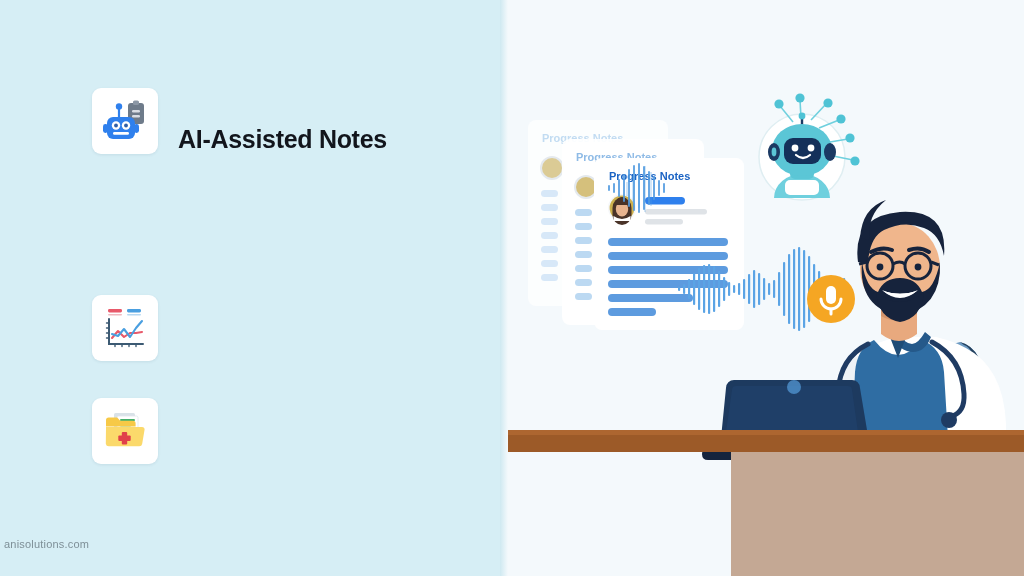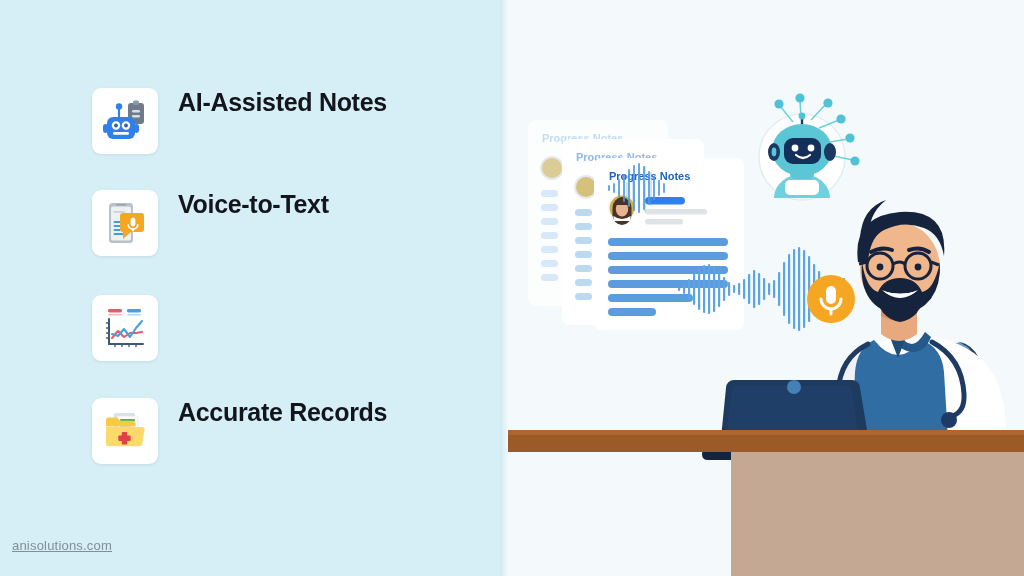--- a/index.html
+++ b/index.html
@@ -23,21 +23,21 @@
   #divider {
     position: absolute;
     left: 500px; top: 0;
     width: 8px; height: 576px;
     background: linear-gradient(to right, #cfe9f1, #f4f9fc);
   }
   .feature-row {
     position: absolute;
     left: 92px;
     display: flex;
-    align-items: flex-start;
+    align-items: flex-end;
     gap: 20px;
   }
   .icon-tile {
     width: 66px; height: 66px;
     background: #ffffff;
     border-radius: 9px;
     box-shadow: 0 1px 3px rgba(40,80,110,0.10);
     display: flex;
     align-items: center;
     justify-content: center;
@@ -46,25 +46,24 @@
   .icon-tile svg { display:block; }
   .feature-label {
     font-size: 25px;
     font-weight: bold;
     color: #12151c;
     letter-spacing: -0.3px;
     white-space: nowrap;
   }
   #watermark {
     position: absolute;
-    left: 12px; top: 538px;
-    font-size: 13px;
+    left: 4px; top: 538px;
+    font-size: 11px;
     color: #7e8f97;
     letter-spacing: 0.2px;
-    text-decoration: underline;
   }
   
   #illustration {
     position: absolute;
     left: 508px; top: 0;
     width: 516px; height: 508px;
   }
   .ill-svg { position:absolute; left:0; top:0; }
   .card-title-fg {
     font-family: "Liberation Sans", sans-serif;
@@ -107,43 +106,20 @@
           <circle cx="25" cy="28.5" r="4.2" fill="#ffffff"></circle>
           <circle cx="15" cy="28.5" r="1.9" fill="#2f5fa8"></circle>
           <circle cx="25" cy="28.5" r="1.9" fill="#2f5fa8"></circle>
 
           <rect x="12" y="35" width="16" height="2.8" rx="1.4" fill="#ffffff"></rect>
         </svg>
       </div>
       <div class="feature-label">AI-Assisted Notes</div>
     </div>
 
-    <div class="feature-row" style="top:190px;">
-      <div class="icon-tile">
-        <svg width="48" height="48" viewBox="0 0 48 48">
-
-          <rect x="8" y="4" width="24" height="40" rx="3.5" fill="#b9c2ca"></rect>
-          <rect x="10" y="7.5" width="20" height="34" rx="2" fill="#eef1f4"></rect>
-          <rect x="15" y="5" width="10" height="1.6" rx="0.8" fill="#98a2ac"></rect>
-
-          <rect x="12.5" y="12" width="12" height="1.8" rx="0.9" fill="#c9d1d8"></rect>
-          <rect x="12.5" y="22" width="9" height="2" rx="1" fill="#3aa0e0"></rect>
-          <rect x="12.5" y="26" width="12" height="2" rx="1" fill="#3aa0e0"></rect>
-          <rect x="12.5" y="30" width="7" height="2" rx="1" fill="#3aa0e0"></rect>
-          <rect x="12.5" y="34" width="11" height="2" rx="1" fill="#3aa0e0"></rect>
-
-          <path d="M22 14 h18 a3 3 0 0 1 3 3 v13 a3 3 0 0 1 -3 3 h-10 l-8 7 v-7 h-0 a3 3 0 0 1 -3 -3 v-13 a3 3 0 0 1 3 -3 z" fill="#f5a623"></path>
-
-          <rect x="29.6" y="18.5" width="4.8" height="9" rx="2.4" fill="#ffffff"></rect>
-          <path d="M27.2 25.2 a4.8 5 0 0 0 9.6 0" stroke="#ffffff" stroke-width="1.8" fill="none"></path>
-          <line x1="32" y1="29.6" x2="32" y2="32.2" stroke="#ffffff" stroke-width="1.8"></line>
-        </svg>
-      </div>
-      <div class="feature-label">Voice-to-Text</div>
-    </div>
 
     <div class="feature-row" style="top:295px;">
       <div class="icon-tile">
         <svg width="48" height="48" viewBox="0 0 48 48">
 
           <rect x="7" y="5" width="14" height="3.4" rx="1.4" fill="#e8596a"></rect>
           <rect x="7" y="10" width="14" height="1.6" rx="0.8" fill="#f0b9c0"></rect>
           <rect x="26" y="5" width="14" height="3.4" rx="1.4" fill="#4a9fe0"></rect>
           <rect x="26" y="10" width="14" height="1.6" rx="0.8" fill="#b6d8f2"></rect>
 
@@ -177,21 +153,20 @@
           <rect x="19" y="19.5" width="11" height="1.6" rx="0.8" fill="#7fd09a"></rect>
 
           <path d="M5 13 a2.6 2.6 0 0 1 2.6 -2.6 h8.6 l3 3.4 h12.8 a2.6 2.6 0 0 1 2.6 2.6 v3 H5 z" fill="#f7c947"></path>
 
           <path d="M5 20 h36 a2.6 2.6 0 0 1 2.6 2.6 l-2.4 14.2 a3 3 0 0 1 -3 2.5 H7.8 a3 3 0 0 1 -3 -2.5 z" fill="#fbd96b"></path>
 
           <rect x="20.8" y="25" width="5.4" height="12.4" rx="1" fill="#e0404a"></rect>
           <rect x="17.3" y="28.5" width="12.4" height="5.4" rx="1" fill="#e0404a"></rect>
         </svg>
       </div>
-      <div class="feature-label">Accurate Records</div>
     </div>
 
     <div id="watermark">anisolutions.com</div>
   </div>
 
   <div id="divider"></div>
 
   <div id="illustration">
     <svg class="ill-svg" width="516" height="576" viewBox="0 0 516 576">
       <defs>

